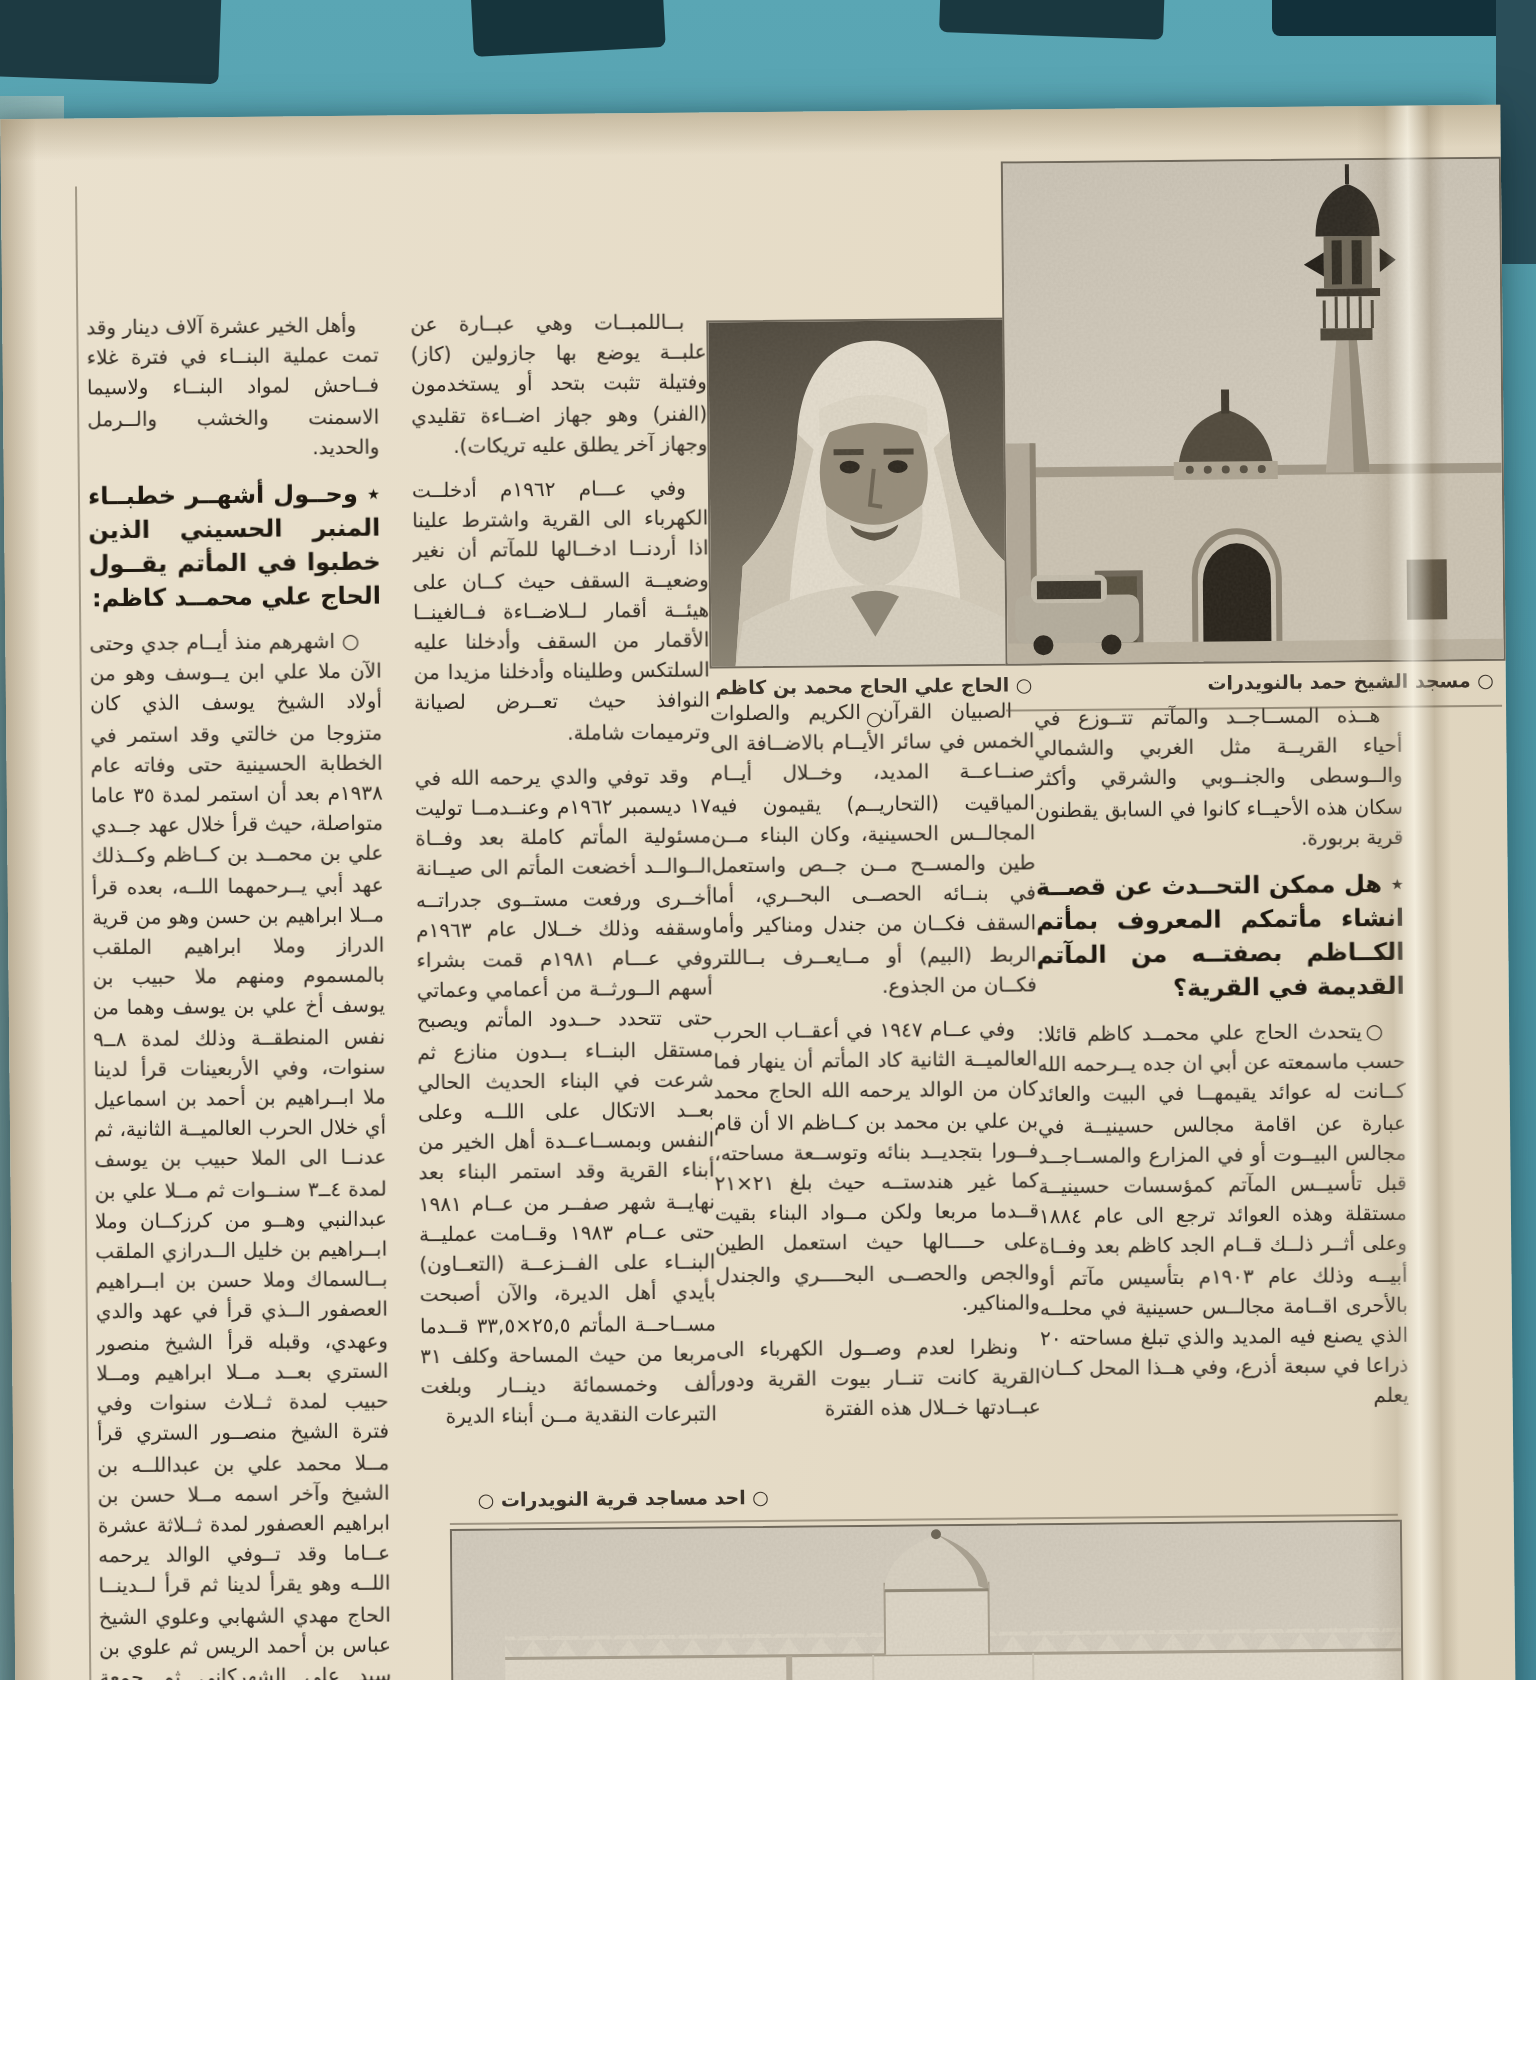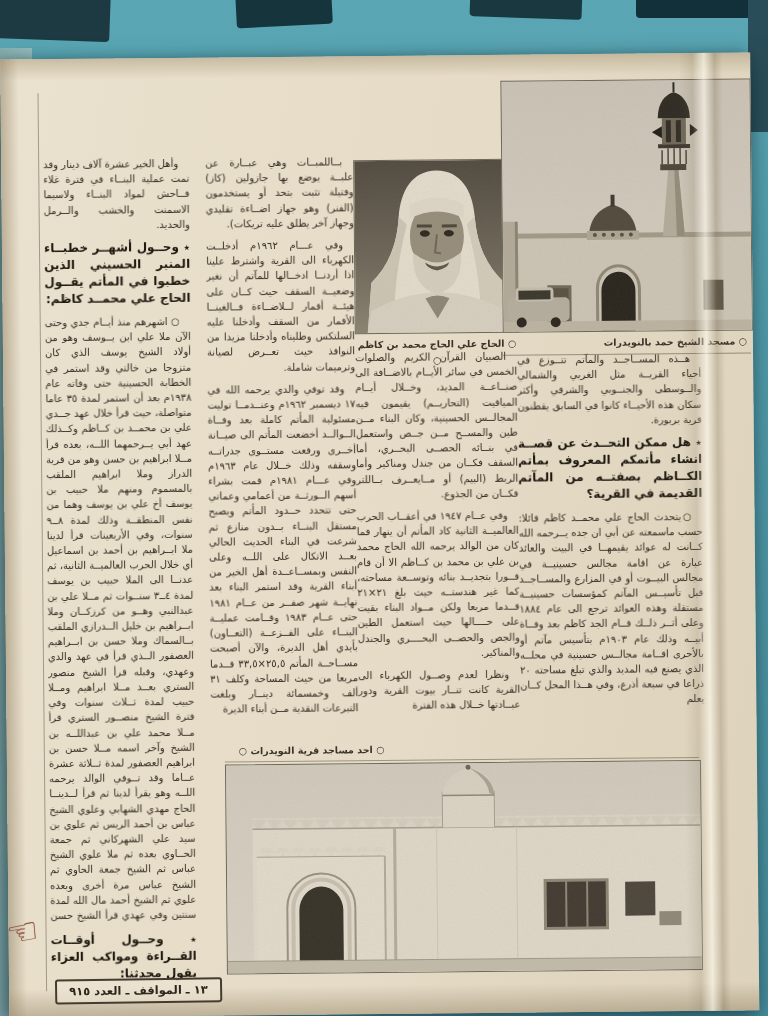--- a/index.html
+++ b/index.html
@@ -1,17 +1,17 @@
 <!DOCTYPE html>
 <html><head>
 <meta charset="utf-8">
 <style>
   html,body{margin:0;padding:0;width:768px;height:1024px;overflow:hidden;
     font-family:"DejaVu Sans",sans-serif;}
-  .scene{position:relative;width:768px;height:1016px;overflow:hidden;
+  .scene{position:relative;width:768px;height:840px;overflow:hidden;
     background:linear-gradient(180deg,#5aa6b4 0%,#529dac 35%,#4a93a3 100%);}
   .dark-obj{position:absolute;background:#1c3940;border-radius:4px;z-index:1;}
   .o1{left:-10px;top:-8px;width:120px;height:48px;transform:rotate(2deg);background:#1d3a42;}
   .o2{left:236px;top:-10px;width:96px;height:36px;transform:rotate(-3deg);background:#16343c;}
   .o3{left:470px;top:-12px;width:112px;height:30px;transform:rotate(2deg);background:#1a3840;}
   .o4{right:-8px;top:-10px;width:140px;height:28px;background:#12303a;}
   .o5{right:0;top:0;width:20px;height:132px;border-radius:0;background:#2a4e59;}
   .side-strip{position:absolute;left:0;top:48px;width:32px;height:976px;z-index:1;
     background:linear-gradient(90deg,#a9b7ae,#c6d0c5);opacity:.55;}
   

